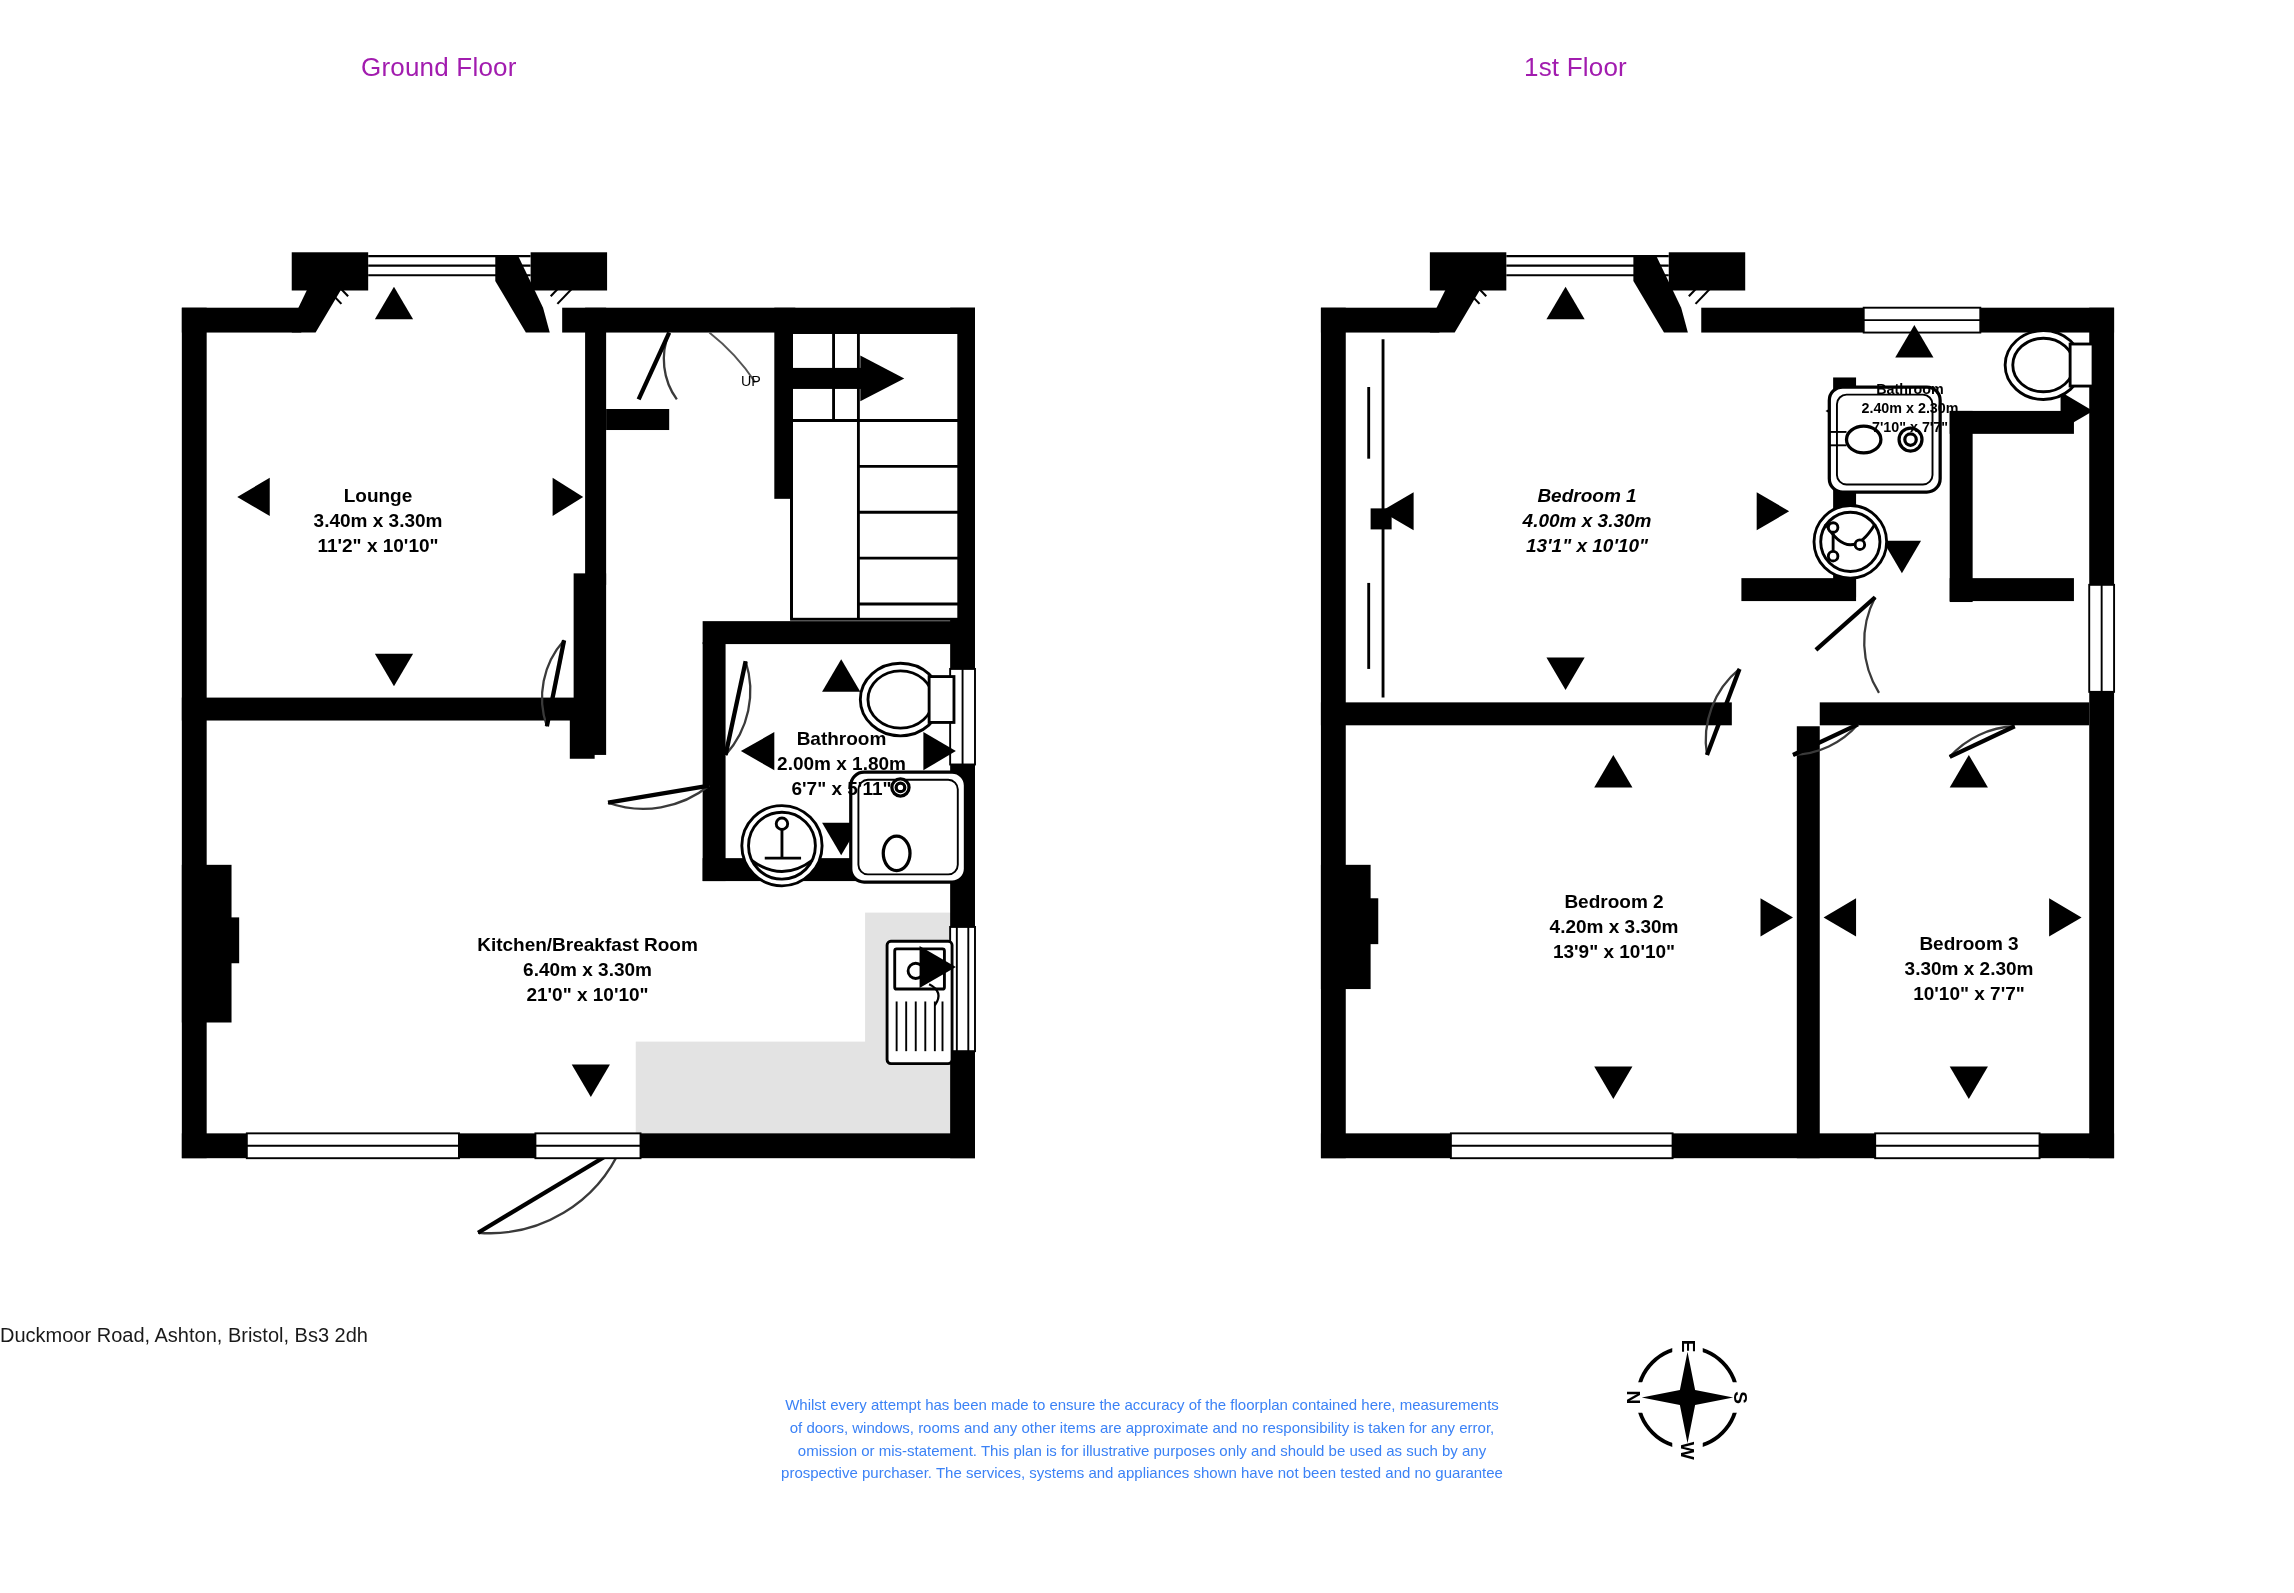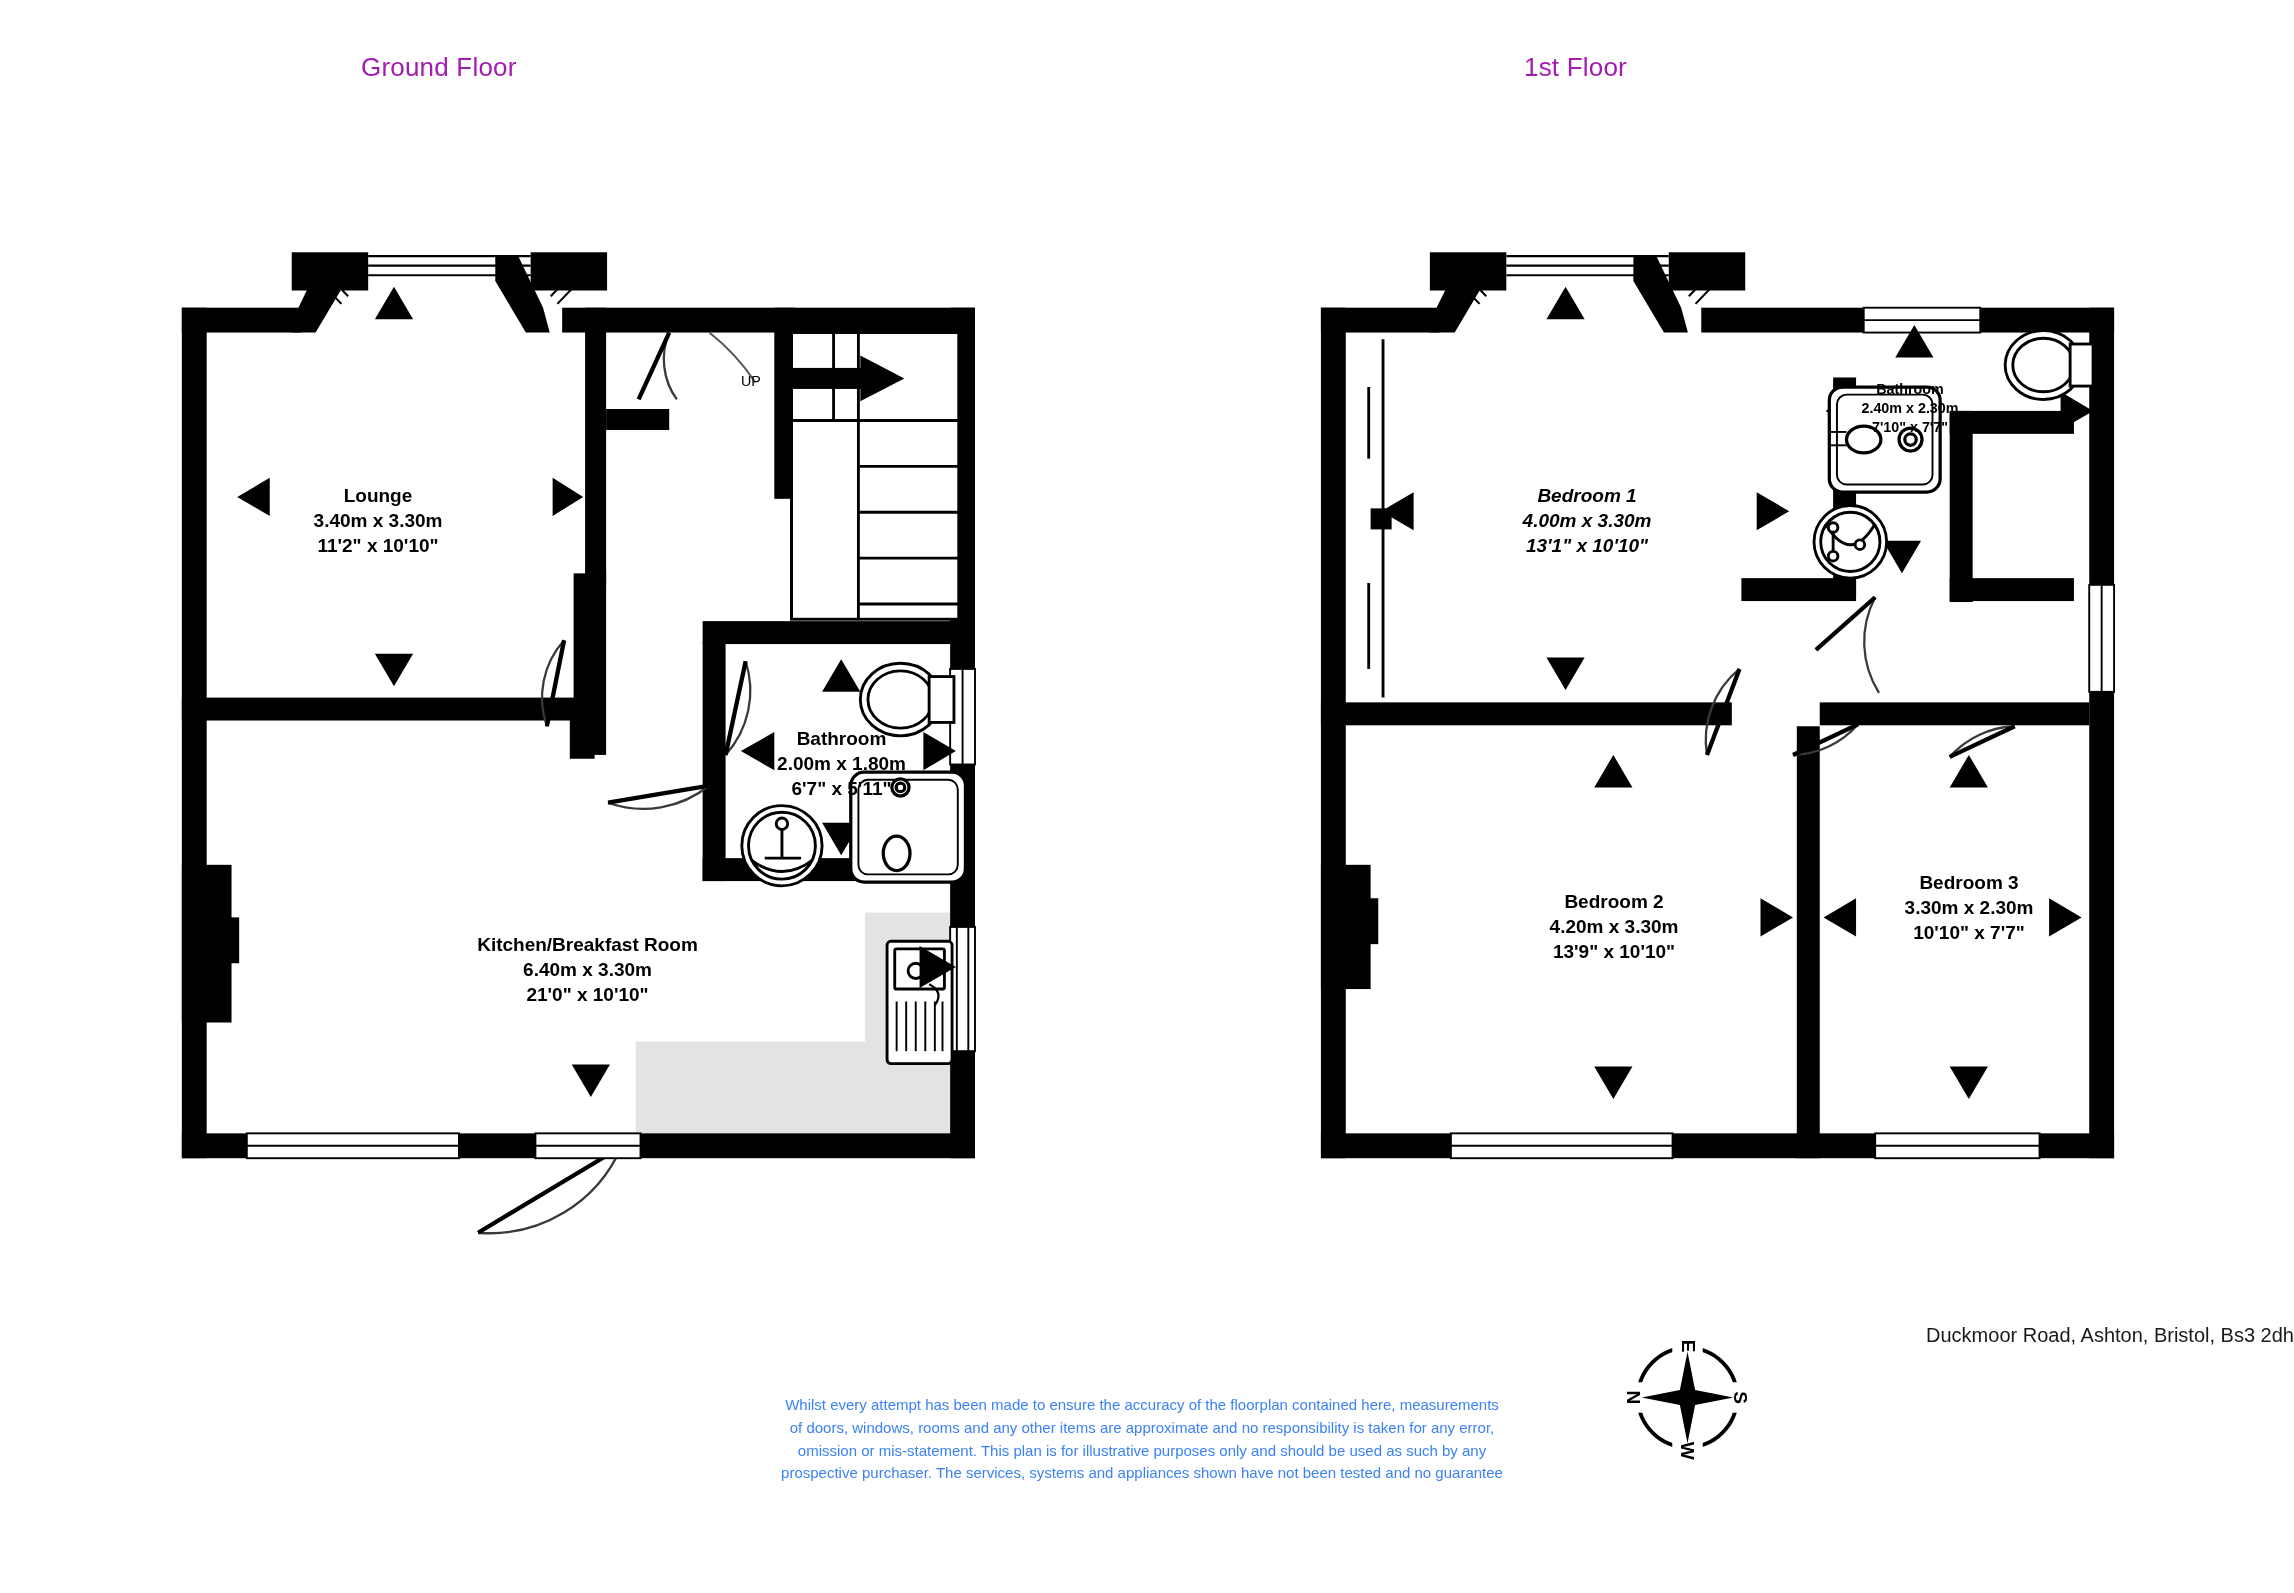--- a/index.html
+++ b/index.html
@@ -60,24 +60,23 @@
     position: absolute;
     font-size: 14.3px;
     font-weight: 400;
     color: #000;
   }
 
   #address {
     position: absolute;
     left: 0; right: 0;
     top: 1324px;
-    text-align: right;
+    text-align: left;
     font-size: 20px;
     color: #1a1a1a;
-    margin-left: 32px;
   }
   #disclaimer {
     position: absolute;
     left: 750px;
     width: 784px;
     top: 1394px;
     text-align: center;
     font-size: 15px;
     line-height: 1.52;
     color: #3b82f6;
@@ -443,21 +442,21 @@
     <span class="rl-m">2.40m  x 2.30m</span>
     <span class="rl-ft">7'10"  x 7'7"</span>
   </div>
 
   <div class="roomlabel" style="left:1523px; top:889px; width:182px;">
     <span class="rl-name">Bedroom 2</span>
     <span class="rl-m">4.20m  x 3.30m</span>
     <span class="rl-ft">13'9"  x 10'10"</span>
   </div>
 
-  <div class="roomlabel" style="left:1878px; top:870px; width:182px;">
+  <div class="roomlabel" style="left:1878px; top:931px; width:182px;">
     <span class="rl-name">Bedroom 3</span>
     <span class="rl-m">3.30m  x 2.30m</span>
     <span class="rl-ft">10'10"  x 7'7"</span>
   </div>
 
   <div id="address">Duckmoor Road, Ashton, Bristol, Bs3 2dh</div>
 
   <div id="disclaimer">
     <p>Whilst every attempt has been made to ensure the accuracy of the floorplan contained here, measurements</p>
     <p>of doors, windows, rooms and any other items are approximate and no responsibility is taken for any error,</p>

